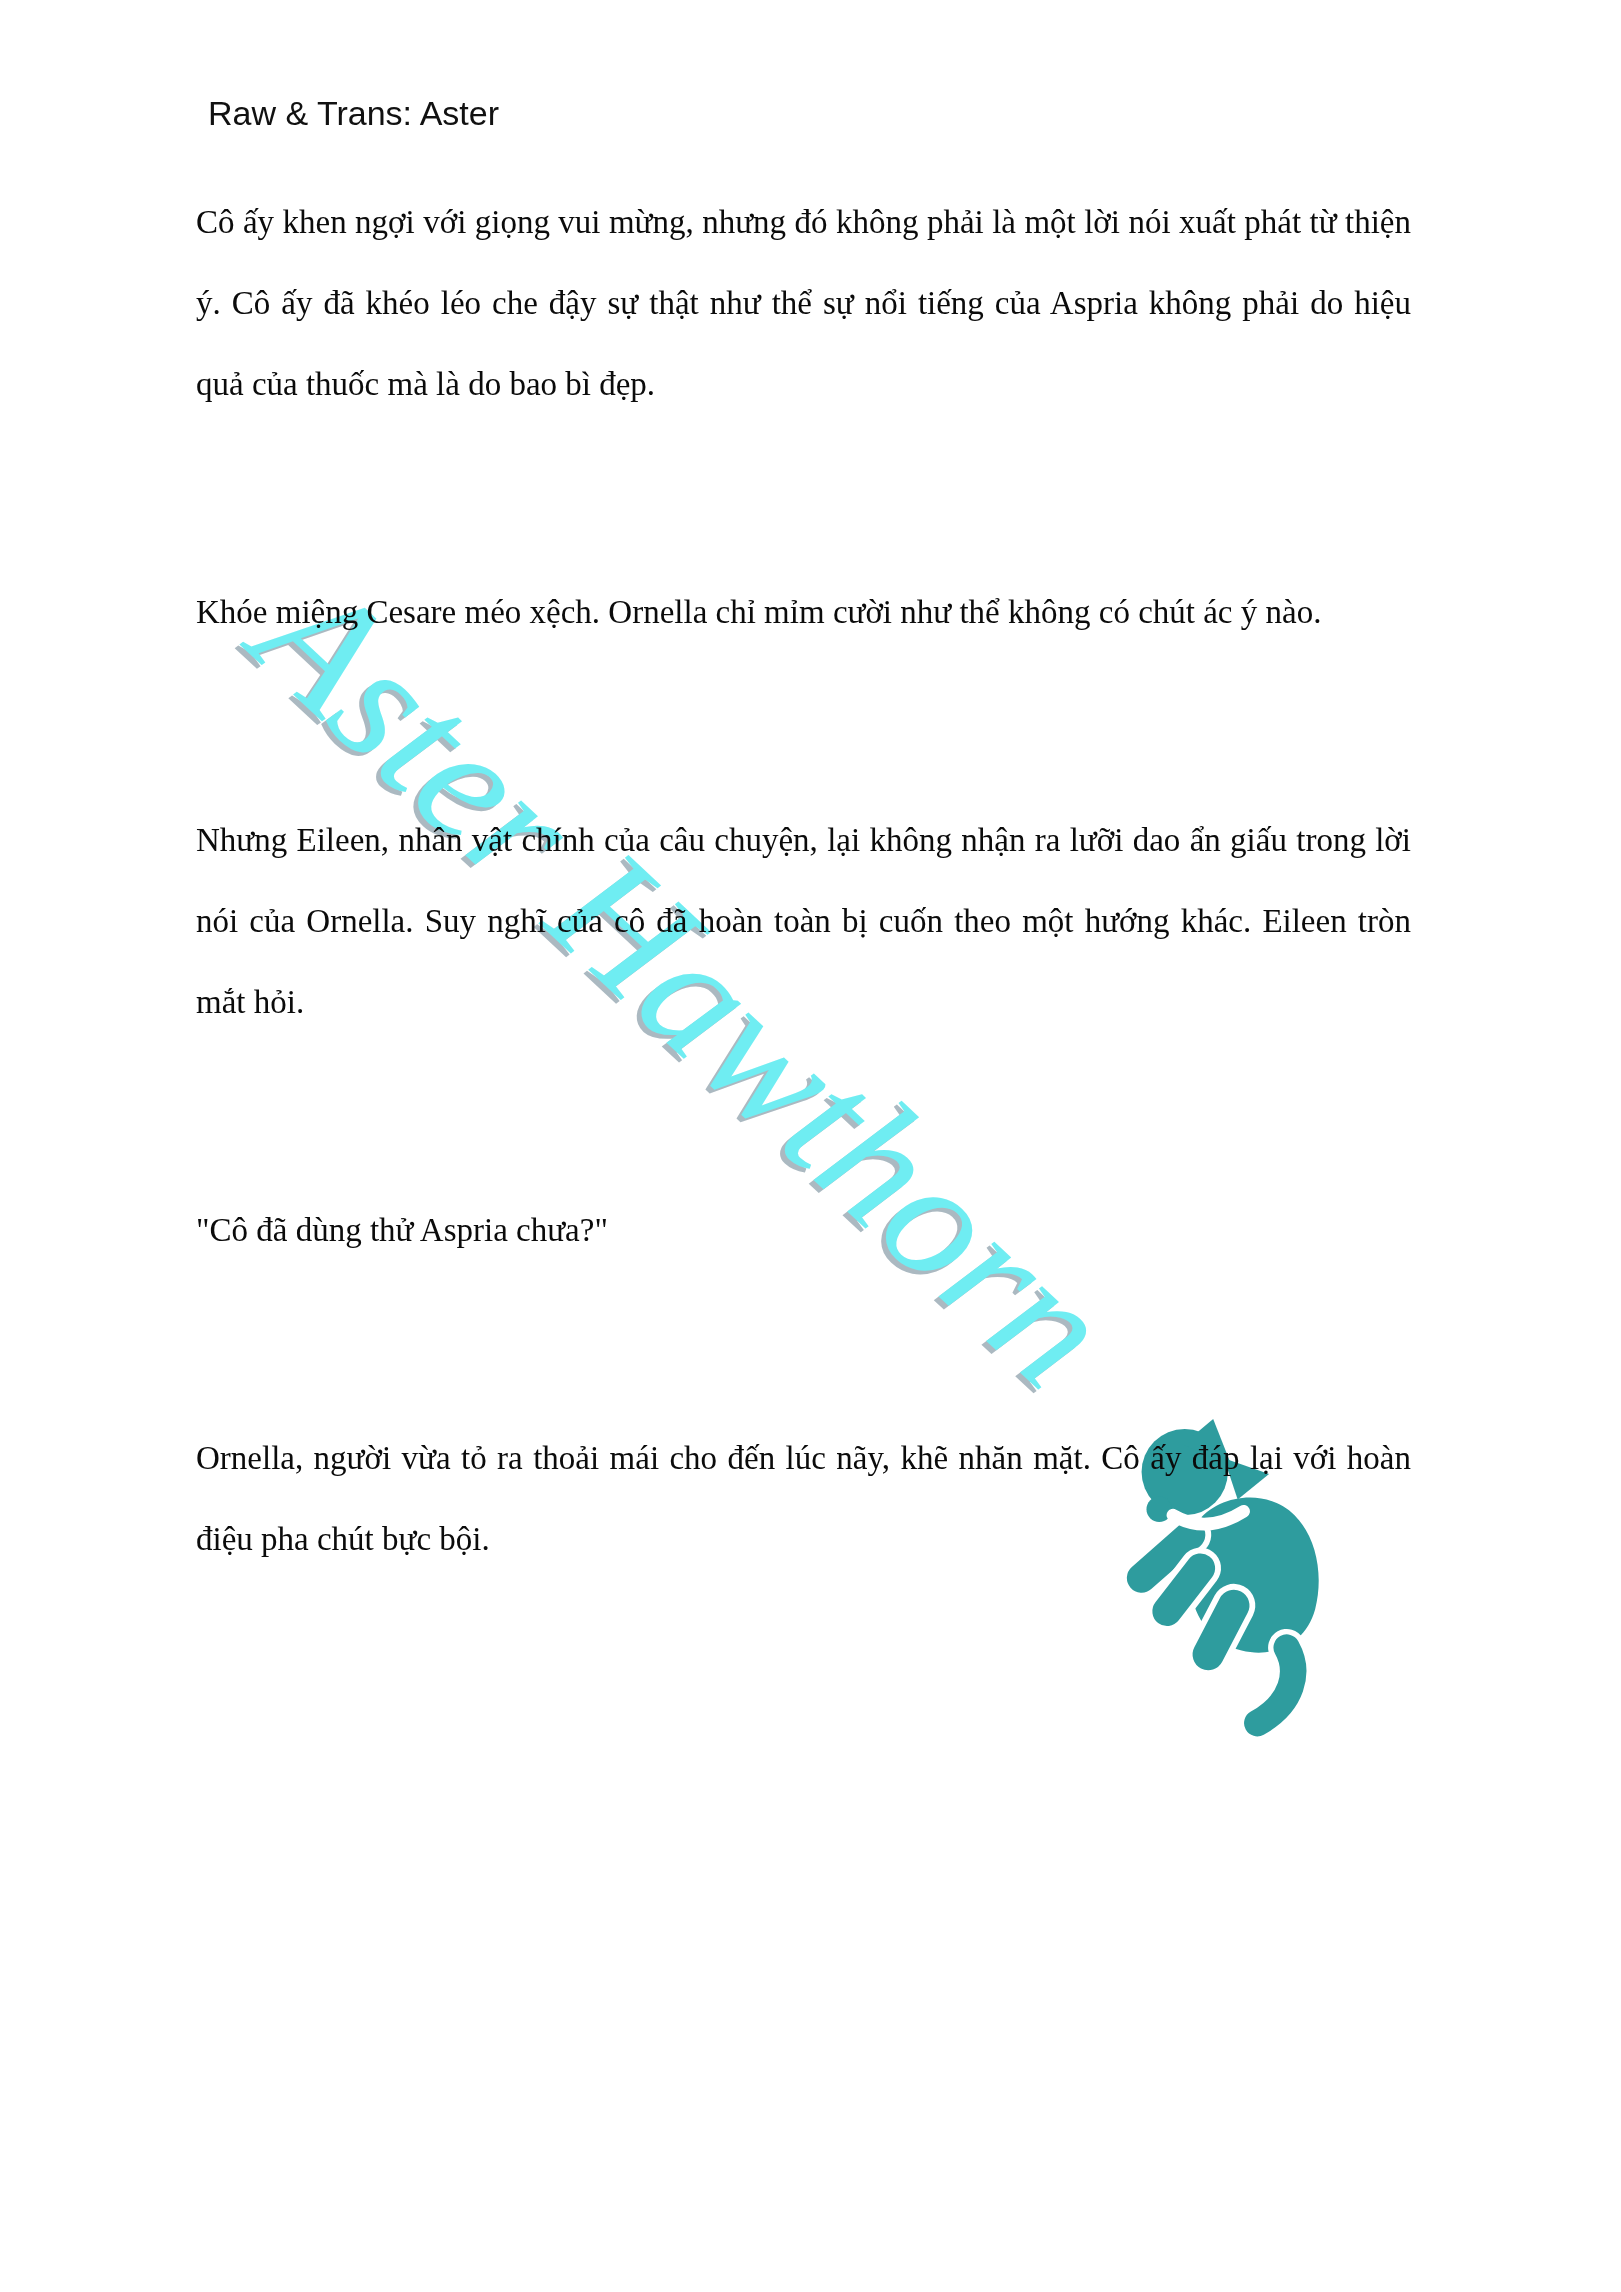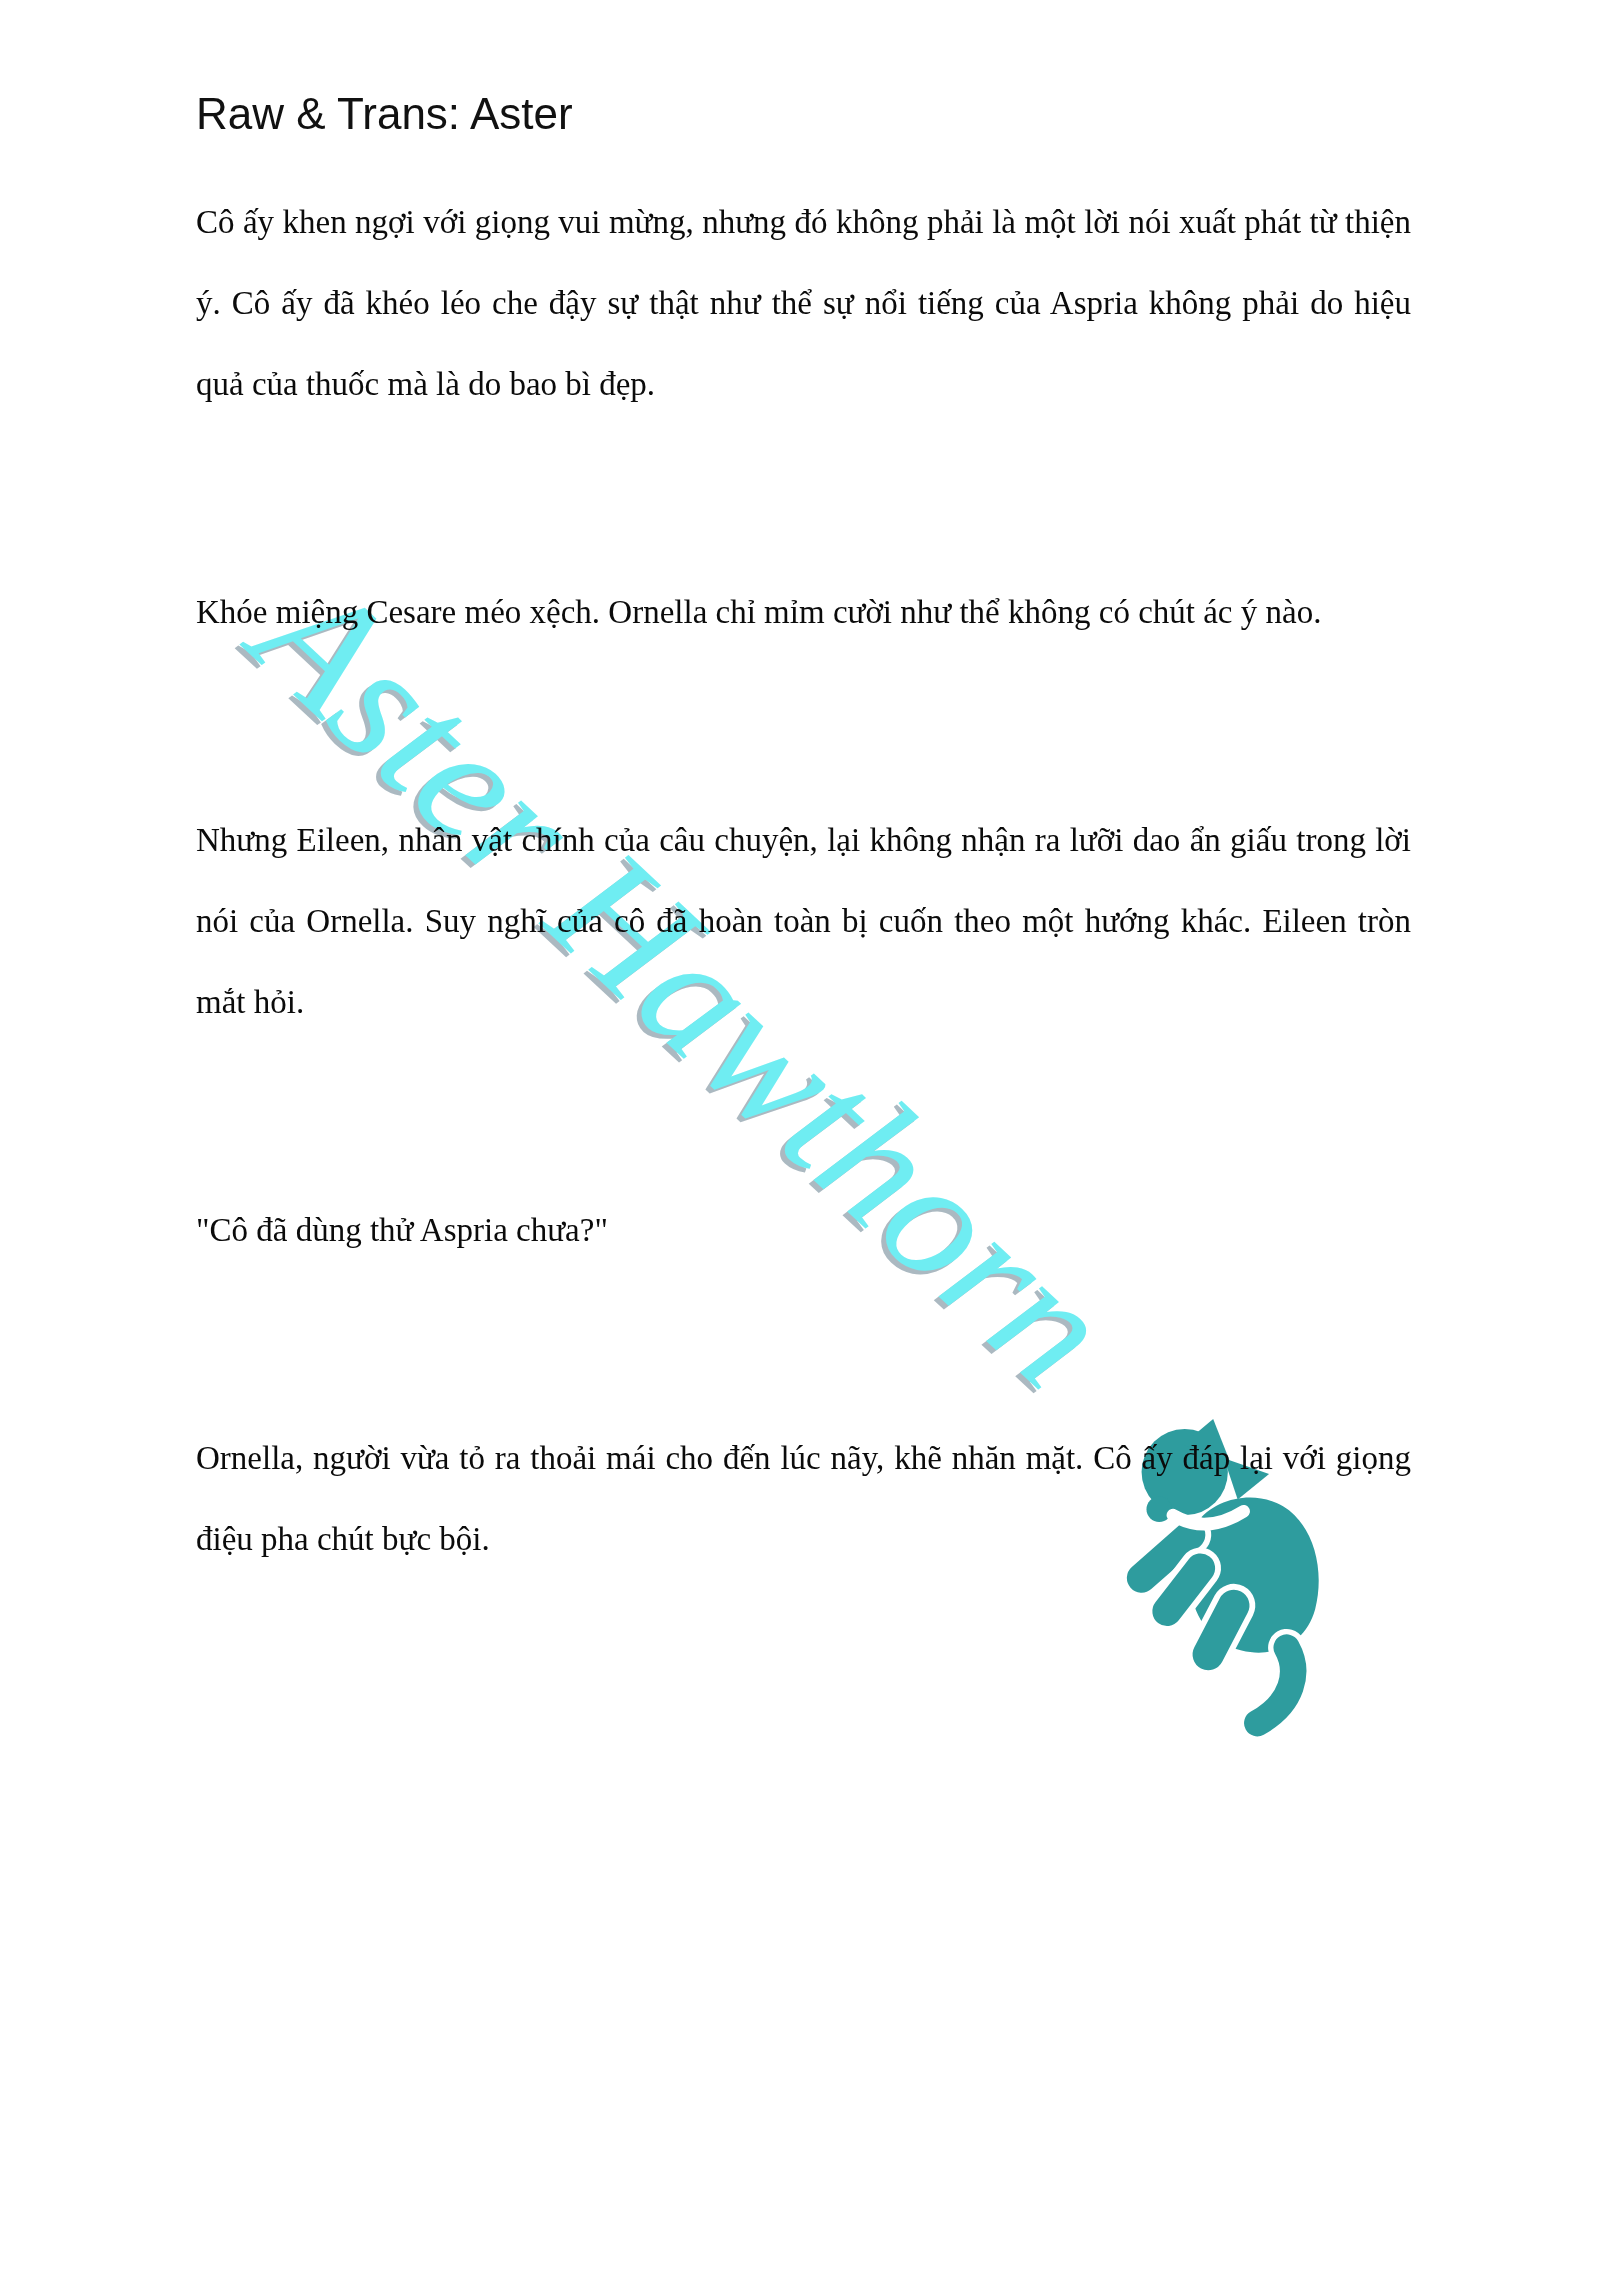--- a/index.html
+++ b/index.html
@@ -36,23 +36,23 @@
     left:1120px;top:1417px;
     width:203px;height:321px;
   }
   .cat .fill{fill:var(--cat-color);}
   .cat .limb{stroke:var(--cat-color);fill:none;stroke-linecap:round;}
   .cat .casing{stroke:#ffffff;fill:none;stroke-linecap:round;}
 
   
   .text-layer{position:absolute;inset:0;z-index:1;}
   .credit{
-    position:absolute;left:196px;top:94px;
+    position:absolute;left:208px;top:94px;
     font-family:"Liberation Sans", sans-serif;
-    font-size:44px;line-height:39px;
+    font-size:34px;line-height:39px;
     color:#111111;
     white-space:nowrap;
   }
   .body-text{
     position:absolute;left:196px;top:182px;width:1215px;
     font-family:"Liberation Serif", serif;
     font-size:33px;
     line-height:81px;
     color:#0b0b0b;
   }
@@ -101,18 +101,18 @@
 
   <div class="text-layer">
 
     <div class="credit">Raw &amp; Trans: Aster</div>
 
     <div class="body-text">
       <p>Cô ấy khen ngợi với giọng vui mừng, nhưng đó không phải là một lời nói xuất phát từ thiện ý. Cô ấy đã khéo léo che đậy sự thật như thể sự nổi tiếng của Aspria không phải do hiệu quả của thuốc mà là do bao bì đẹp.</p>
       <p>Khóe miệng Cesare méo xệch. Ornella chỉ mỉm cười như thể không có chút ác ý nào.</p>
       <p>Nhưng Eileen, nhân vật chính của câu chuyện, lại không nhận ra lưỡi dao ẩn giấu trong lời nói của Ornella. Suy nghĩ của cô đã hoàn toàn bị cuốn theo một hướng khác. Eileen tròn mắt hỏi.</p>
       <p>"Cô đã dùng thử Aspria chưa?"</p>
-      <p>Ornella, người vừa tỏ ra thoải mái cho đến lúc nãy, khẽ nhăn mặt. Cô ấy đáp lại với giọng điệu pha chút bực bội.</p>
+      <p>Ornella, người vừa tỏ ra thoải mái cho đến lúc nãy, khẽ nhăn mặt. Cô ấy đáp lại với hoàn điệu pha chút bực bội.</p>
     </div>
   </div>
 
 </div>
 
 
 </body></html>

